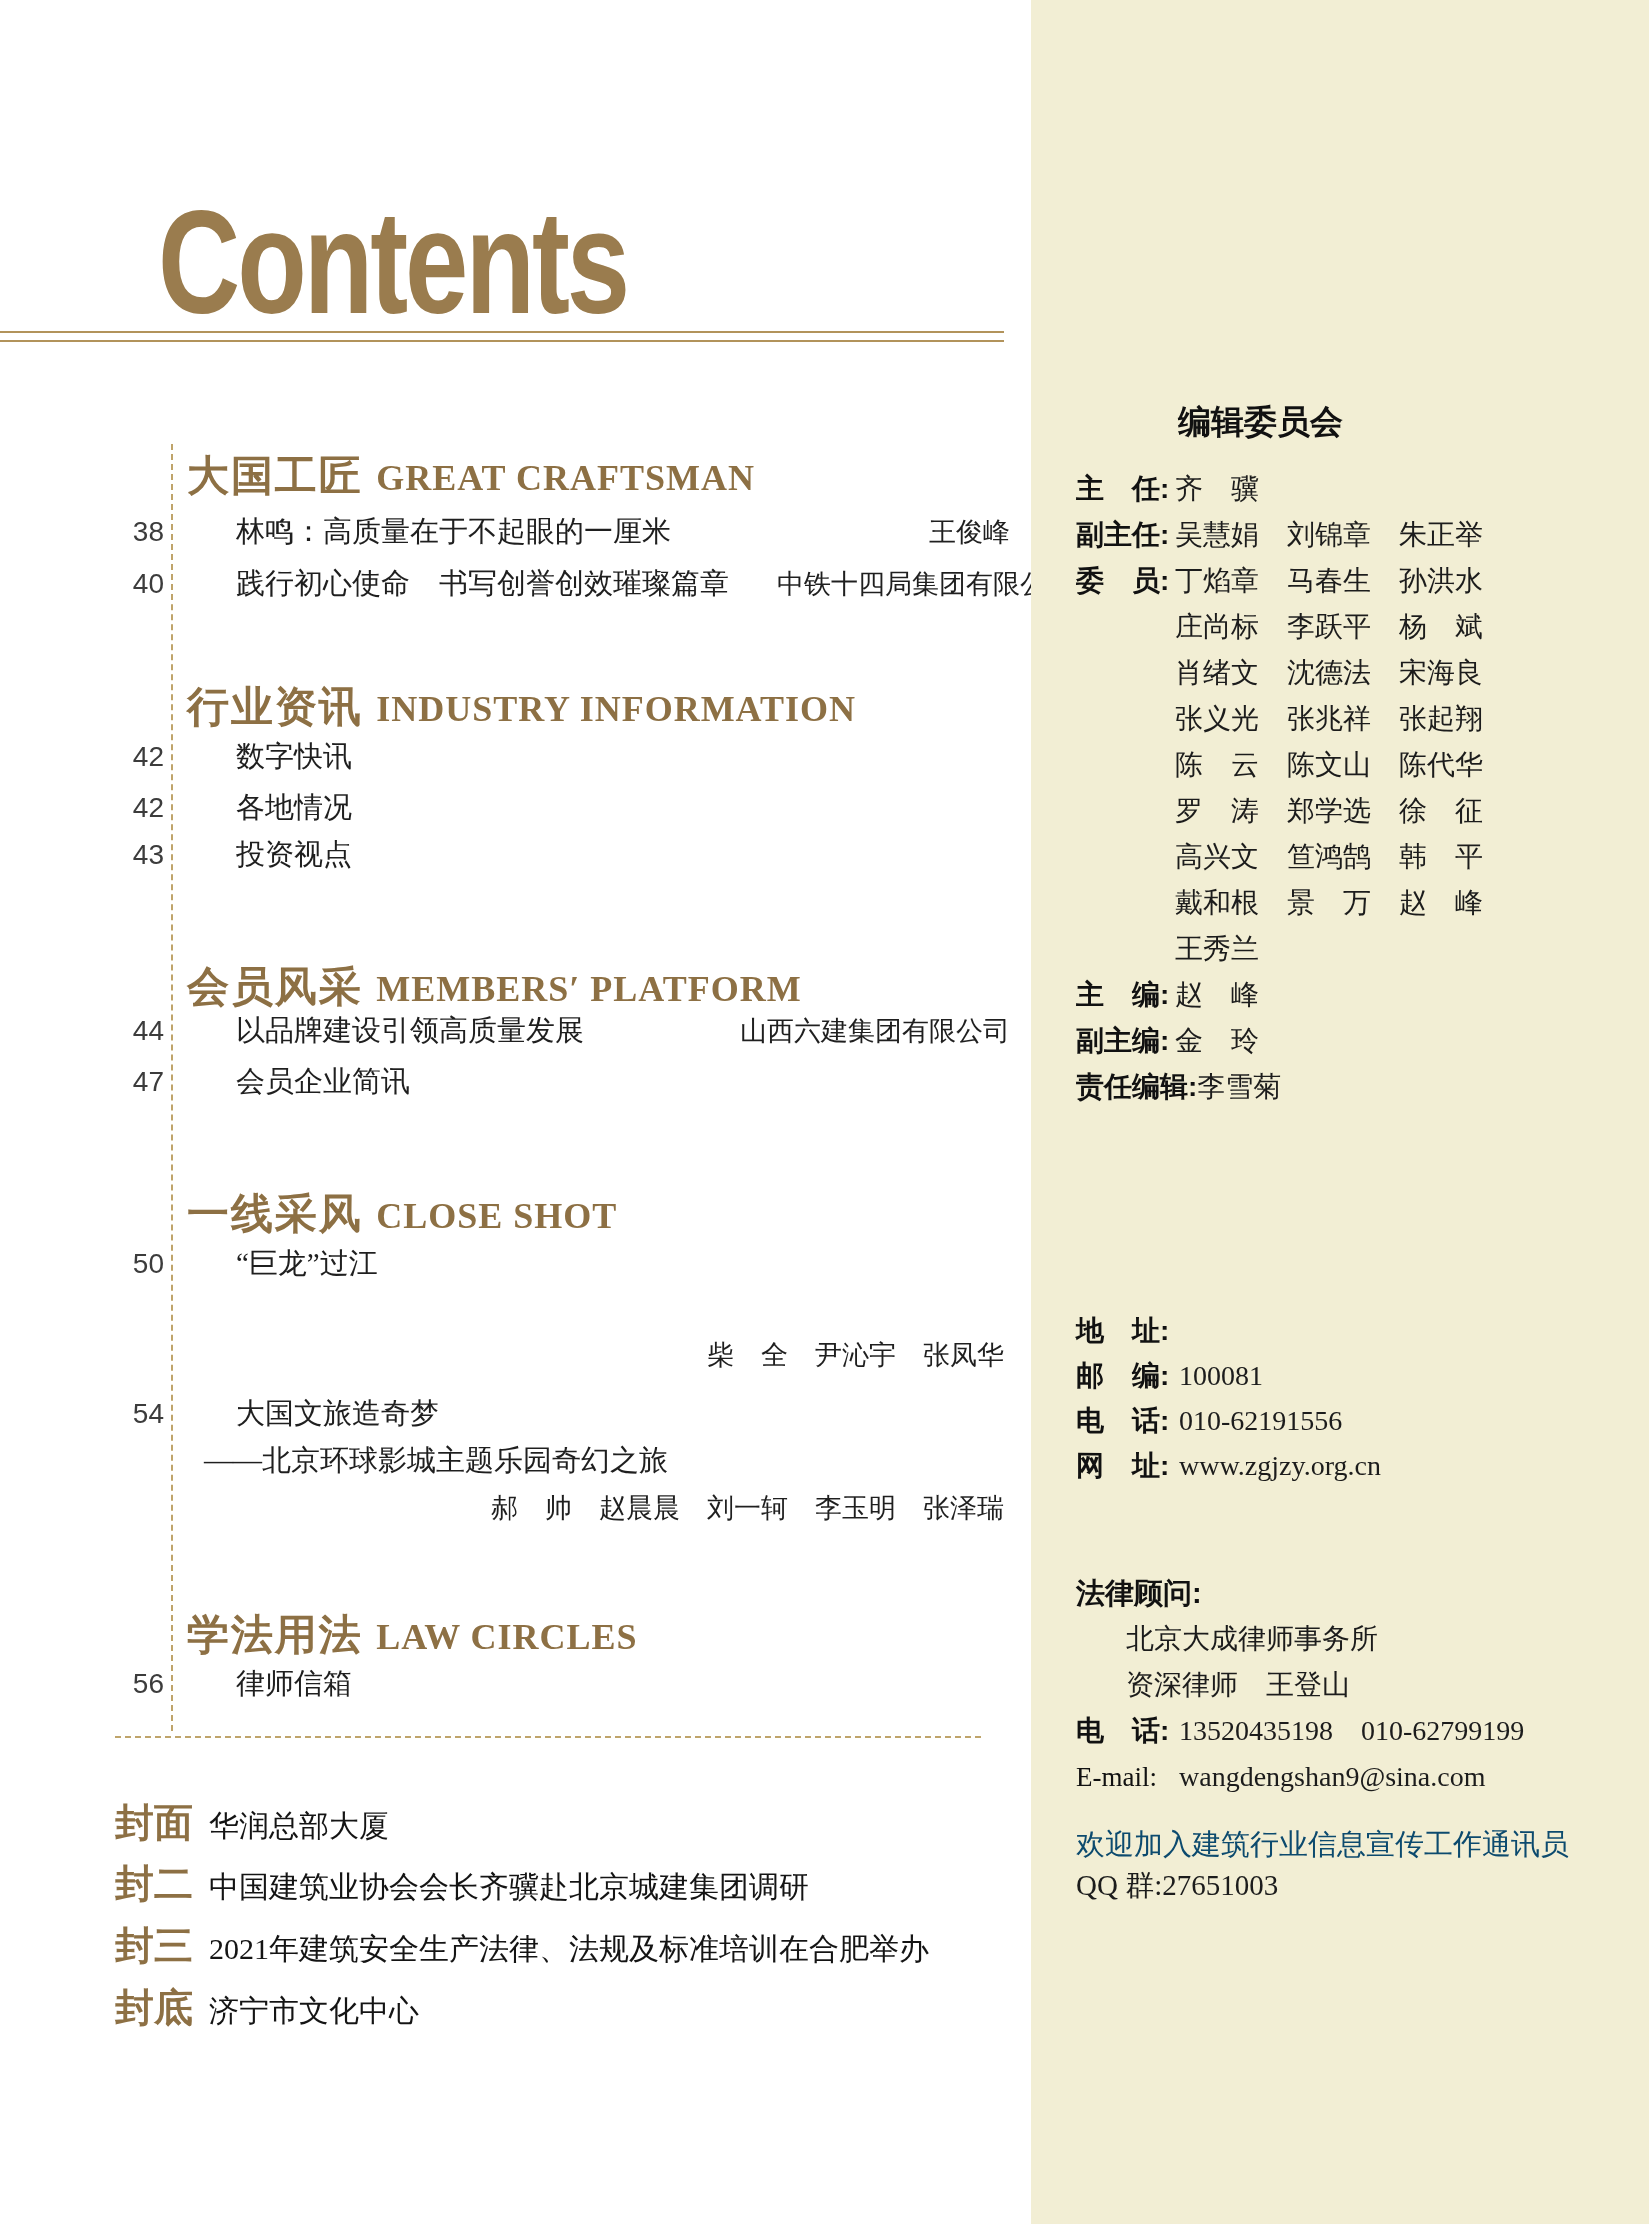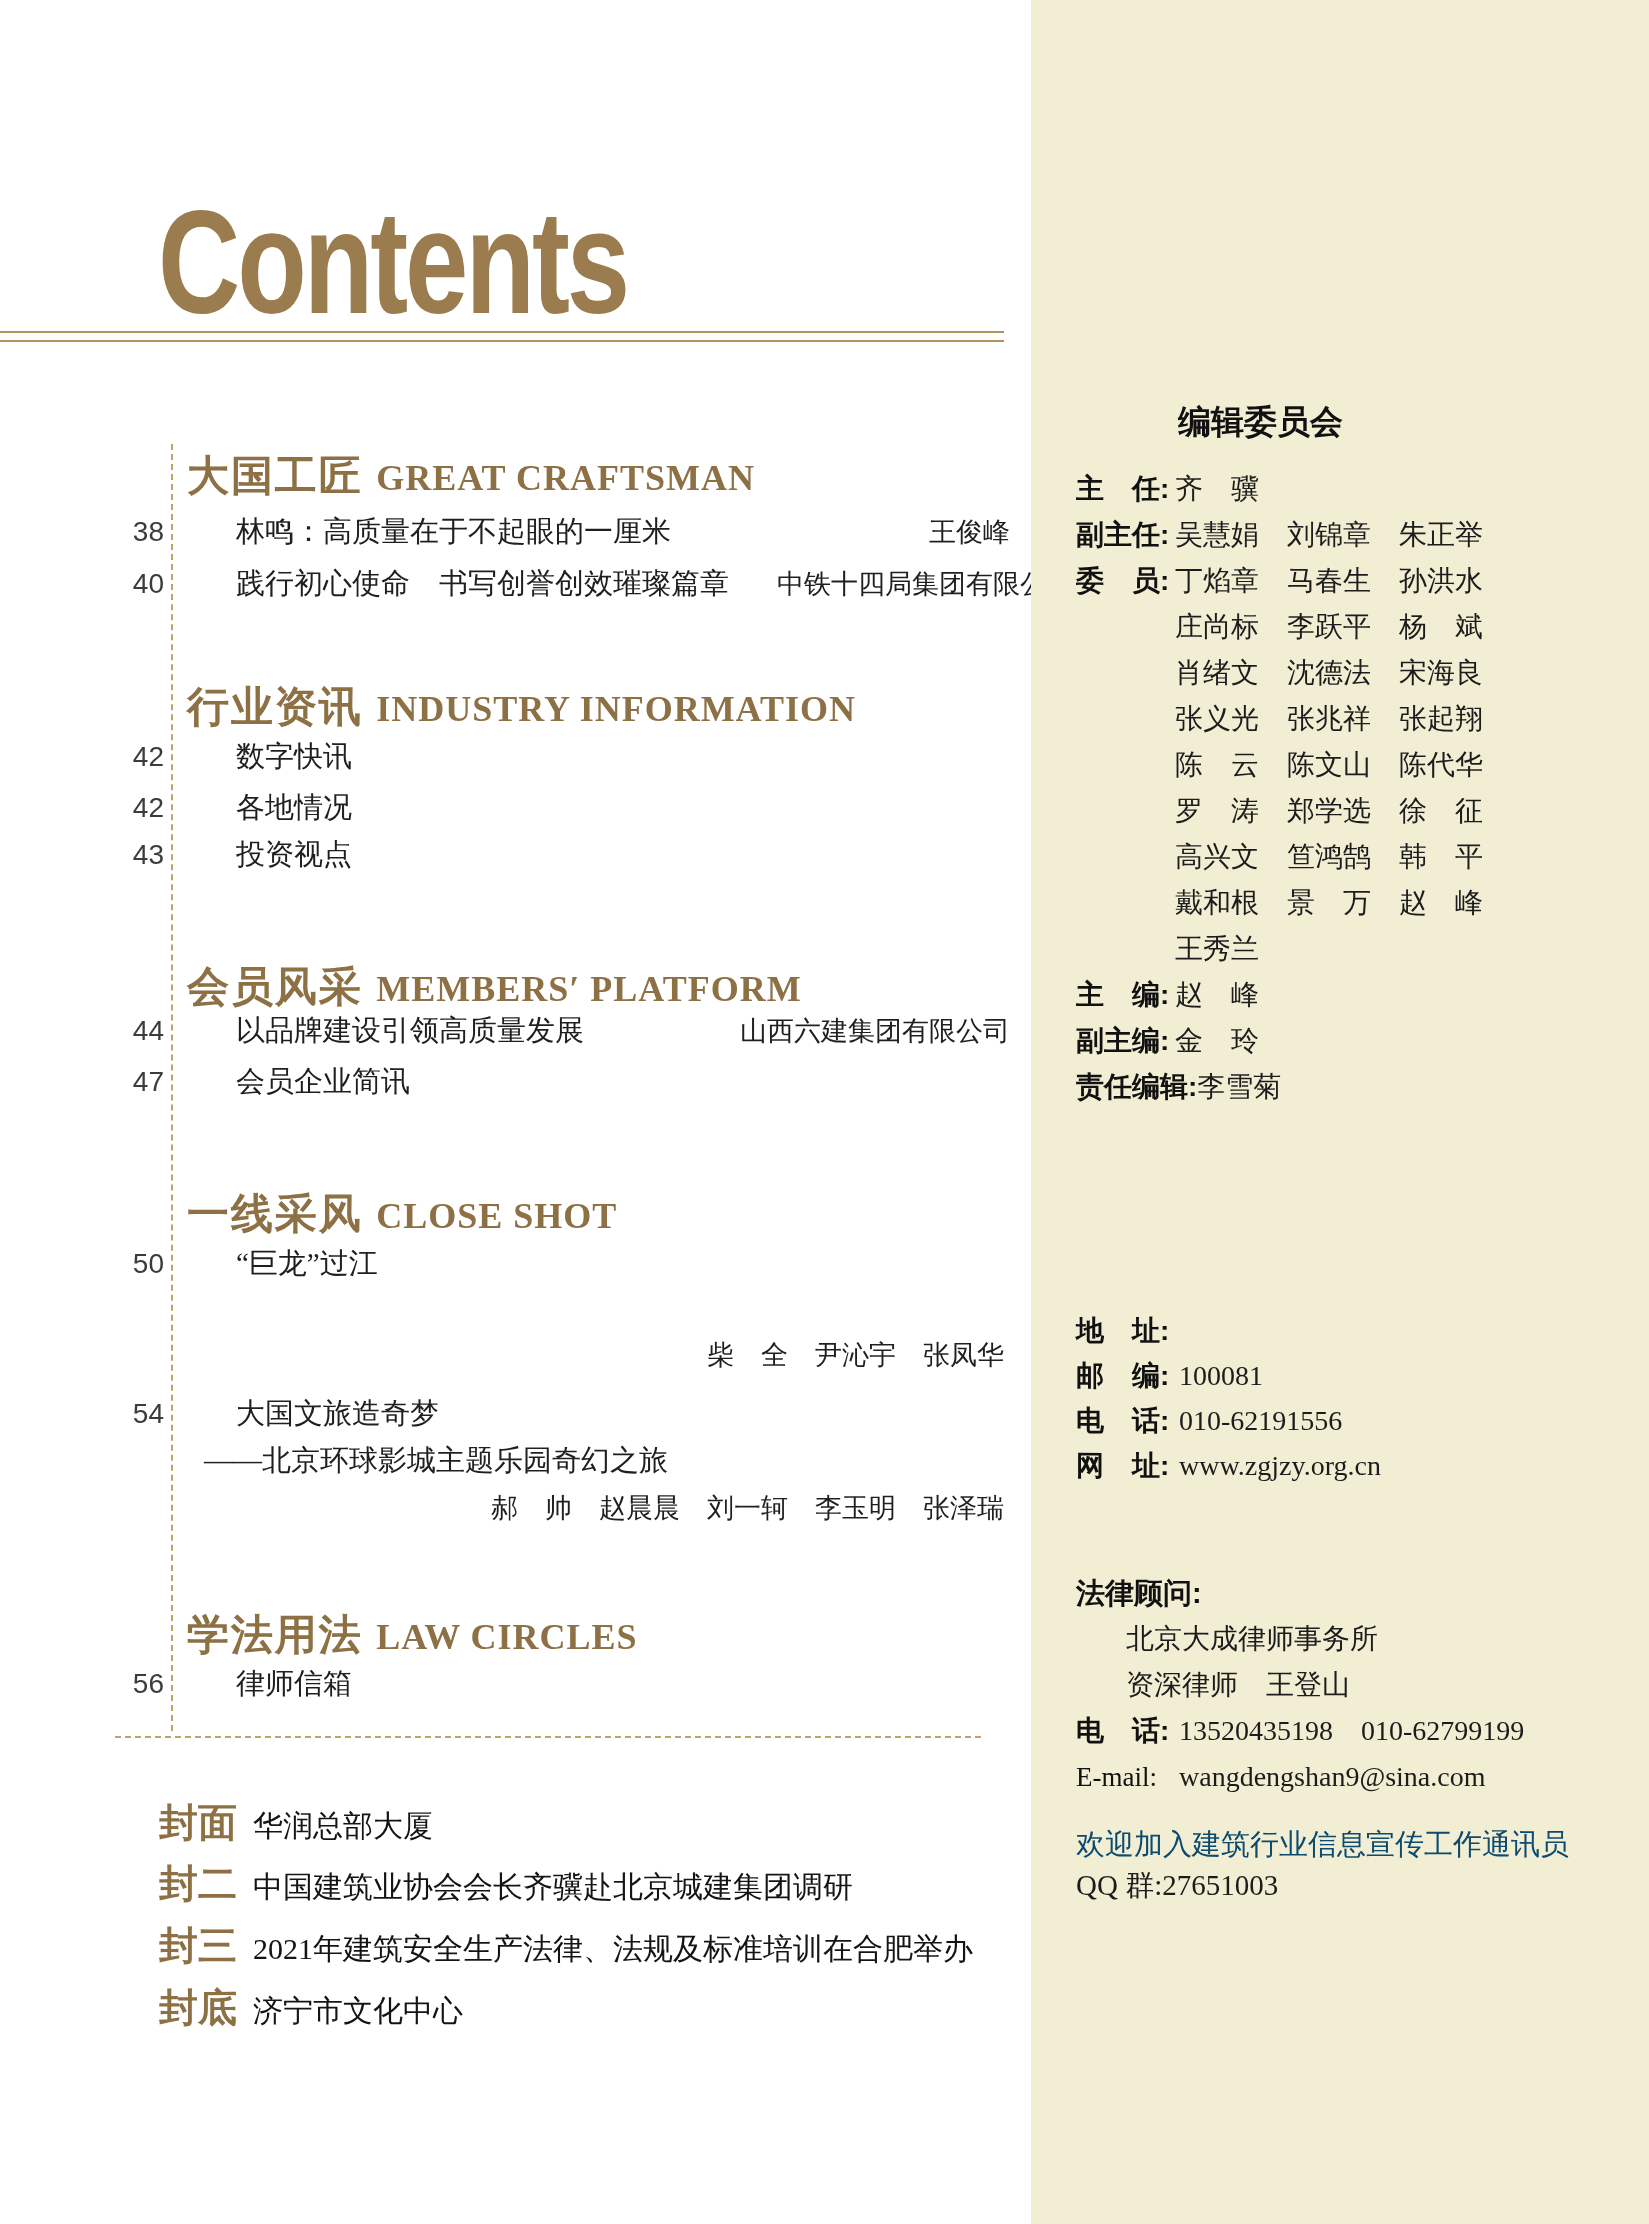--- a/index.html
+++ b/index.html
@@ -24,21 +24,21 @@
 
   .row{position:absolute;left:115px;width:895px;display:flex;align-items:baseline;white-space:nowrap;gap:48px;}
   .num{flex:none;width:49px;text-align:right;
         font-family:"Liberation Sans","DejaVu Sans",sans-serif;font-size:28px;color:#3c3c3c;}
   .ti{margin-left:24px;font-size:29px;color:#1f1f1f;}
   .au{margin-left:auto;font-size:27px;color:#1f1f1f;}
   .subrow{position:absolute;left:204px;font-size:29px;color:#1f1f1f;white-space:nowrap;}
   .aurow{position:absolute;left:291px;width:713px;text-align:right;font-size:27px;color:#1f1f1f;white-space:nowrap;}
 
   .cover{position:absolute;left:115px;display:flex;align-items:baseline;white-space:nowrap;}
-  .cover .cl{flex:none;width:94px;font-size:39px;font-weight:700;color:#8d7044;margin-left:44px;}
+  .cover .cl{flex:none;width:94px;font-size:39px;font-weight:700;color:#8d7044;}
   .cover .cd{font-size:30px;color:#141414;}
 
   
   .panel{position:absolute;left:1031px;top:0;width:619px;height:2224px;background:#f2eed4;}
   .ed-h{position:absolute;left:45px;top:400px;width:369px;margin:0;text-align:center;
         font-family:"Liberation Sans","DejaVu Sans",sans-serif;font-weight:700;font-size:33px;color:#111;}
   .ed-list{position:absolute;left:45px;top:470px;right:9.7px;}
   .edrow{display:flex;align-items:baseline;height:46px;white-space:nowrap;}
   .rl{flex:none;min-width:99px;font-family:"Liberation Sans","DejaVu Sans",sans-serif;
         font-weight:700;font-size:28px;color:#111;}

